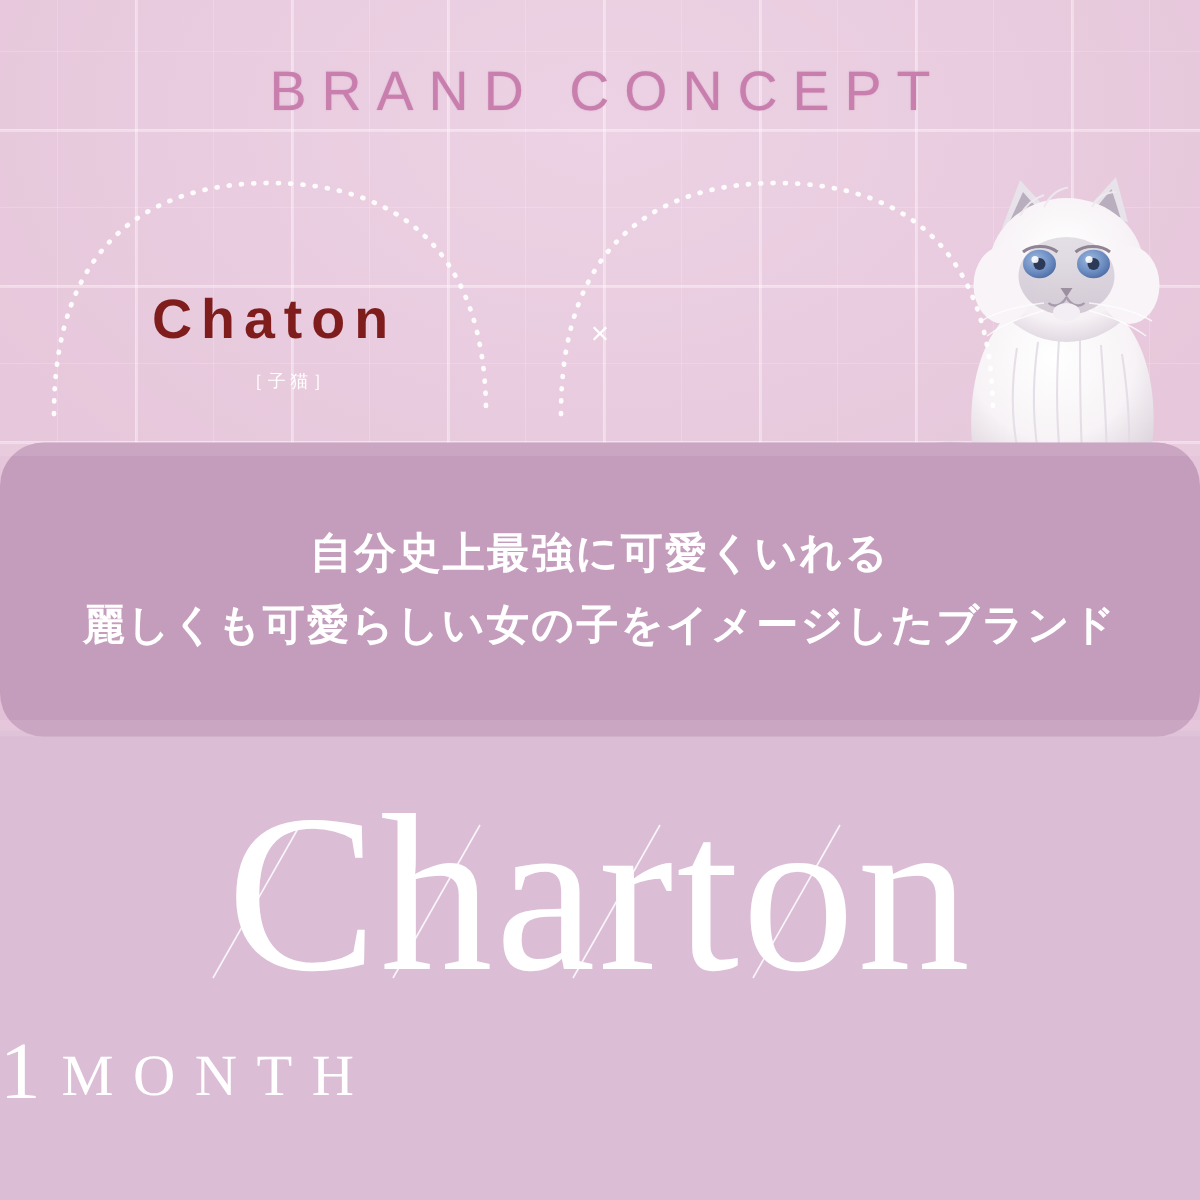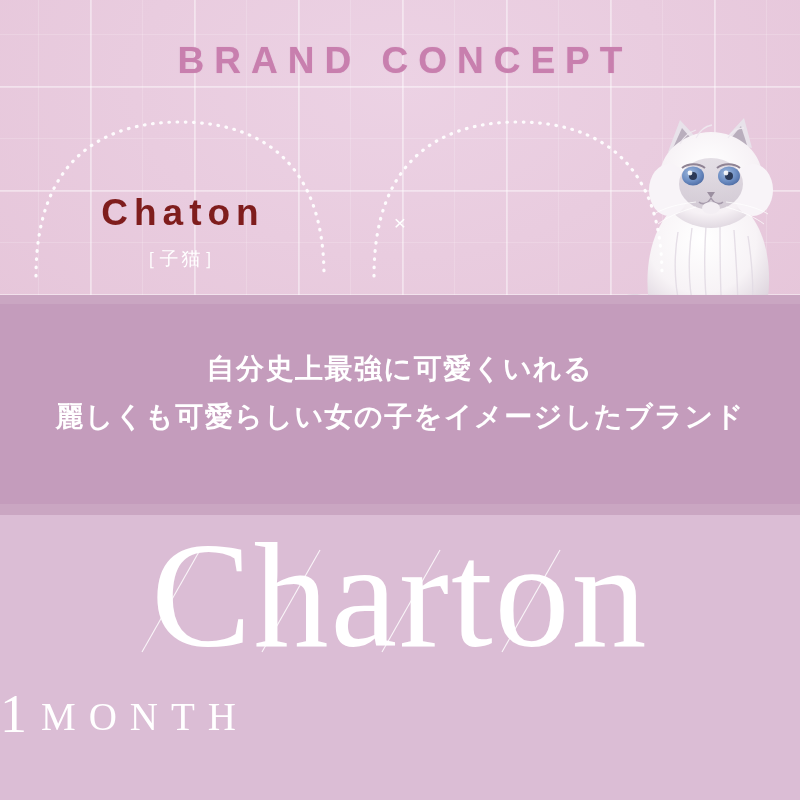--- a/index.html
+++ b/index.html
@@ -56,21 +56,21 @@
   }
 
   
   .concept-title {
     position: absolute;
     top: 40px;
     left: 0;
     width: 100%;
     text-align: center;
     font-size: 37px;
-    font-weight: 700;
+    font-weight: 400;
     letter-spacing: 10px;
     text-indent: 10px;
     color: #c87fae;
     text-shadow: 0 0 1px rgba(200,127,174,.55);
   }
 
   
   .arch-row {
     position: absolute;
     top: 118px;
@@ -102,24 +102,24 @@
     text-align: center;
     font-size: 37px;
     font-weight: 700;
     letter-spacing: 6px;
     text-indent: 6px;
     color: #7f1d1d;
   }
   .arch-gloss {
     position: absolute;
     top: 128px;
-    left: 0;
-    width: 100%;
-    text-align: center;
-    font-size: 19px;
+    left: 12px;
+    width: 100%;
+    text-align: center;
+    font-size: 12px;
     font-weight: 400;
     letter-spacing: 3px;
     text-indent: 3px;
     color: #ffffff;
   }
   .arch-times {
     position: absolute;
     top: 212px;
     left: 0;
     width: 100%;
@@ -139,22 +139,23 @@
     height: 232px;
     overflow: hidden;
   }
   .cat-svg { display: block; width: 240px; height: 232px; }
 
   
   .band {
     position: absolute;
     left: 0; right: 0;
     top: 295px;
-    height: 220px;
+    height: 196px;
     background: #c49cbc;
+    border-radius: 29px;
   }
   .band-stripe-top {
     position: absolute;
     left: 0; right: 0;
     top: 0;
     height: 9px;
     background: rgba(255,255,255,0.10);
   }
   .band-stripe-bottom {
     position: absolute;

